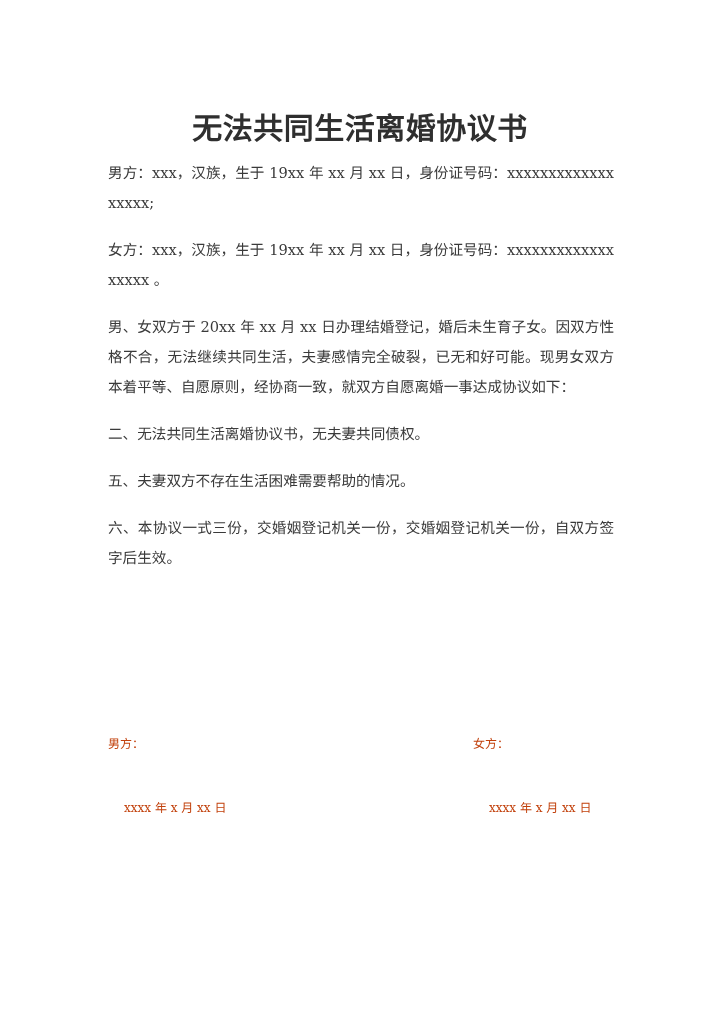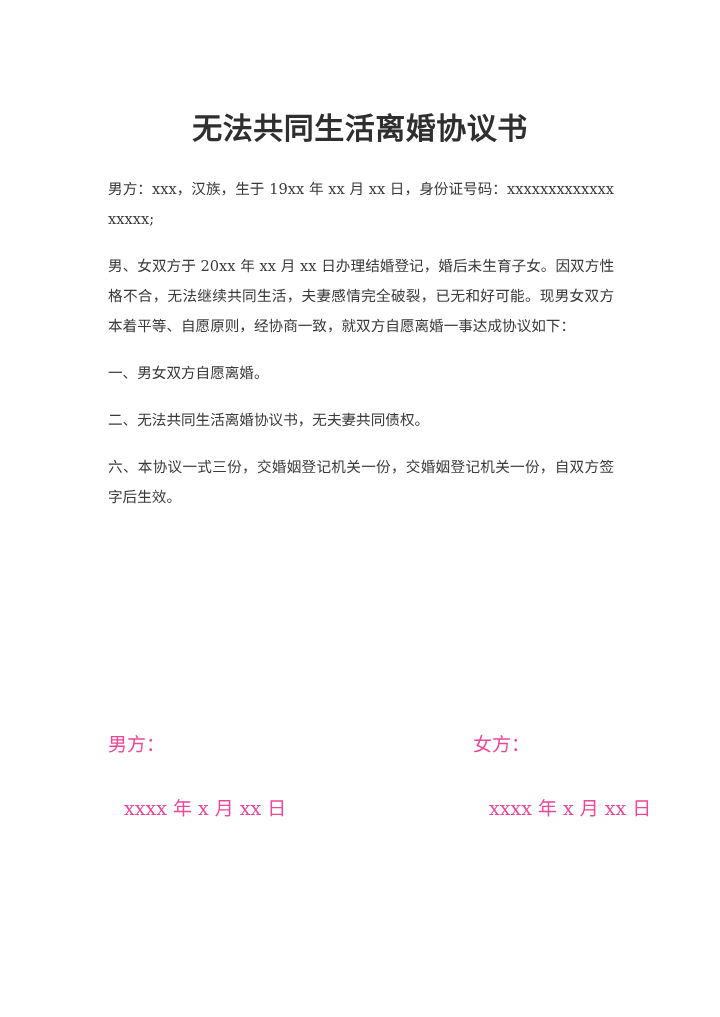--- a/index.html
+++ b/index.html
@@ -39,21 +39,21 @@
     font-weight: 700;
     letter-spacing: 0.5px;
     color: #2f2f2f;
     line-height: 1.1;
     white-space: nowrap;
   }
 
   .body-block {
     position: absolute;
     left: 108px;
-    top: 174px;
+    top: 158px;
     width: 506px;
   }
 
   .para {
     font-size: 14.6px;
     line-height: 30px;
     margin: 0 0 17px 0;
     text-align: justify;
     text-justify: inter-ideograph;
     color: #3a3a3a;
@@ -75,23 +75,23 @@
     display: flex;
     flex-direction: row;
     margin-bottom: 17px;
   }
   .sign-row:last-child {
     margin-bottom: 0;
     margin-left: 16px;
   }
 
   .sign-col {
-    font-size: 19px;
+    font-size: 12px;
     line-height: 30px;
-    color: #ec4899;
+    color: #c2410c;
     white-space: nowrap;
   }
   .sign-col.left {
     width: 365px;
     flex: 0 0 365px;
   }
   .sign-col.right {
     flex: 1 1 auto;
   }
 
@@ -103,29 +103,30 @@
 <body>
 
 <div class="page">
 
   <h1 class="doc-title">无法共同生活离婚协议书</h1>
 
   <div class="body-block">
 
     <p class="para">男方：xxx，汉族，生于 19xx 年 xx 月 xx 日，身份证号码：xxxxxxxxxxxxxxxxxx;</p>
 
+    <p class="para">女方：xxx，汉族，生于 19xx 年 xx 月 xx 日，身份证号码：xxxxxxxxxxxxxxxxxx 。</p>
 
     <p class="para">男、女双方于 20xx 年 xx 月 xx 日办理结婚登记，婚后未生育子女。因双方性格不合，无法继续共同生活，夫妻感情完全破裂，已无和好可能。现男女双方本着平等、自愿原则，经协商一致，就双方自愿离婚一事达成协议如下：</p>
 
-    <p class="para">一、男女双方自愿离婚。</p>
 
     <p class="para">二、无法共同生活离婚协议书，无夫妻共同债权。</p>
 
 
 
+    <p class="para">五、夫妻双方不存在生活困难需要帮助的情况。</p>
 
     <p class="para">六、本协议一式三份，交婚姻登记机关一份，交婚姻登记机关一份，自双方签字后生效。</p>
 
   </div>
 
   <div class="sign-block">
 
     <div class="sign-row">
       <div class="sign-col left">男方：</div>
       <div class="sign-col right">女方：</div>

